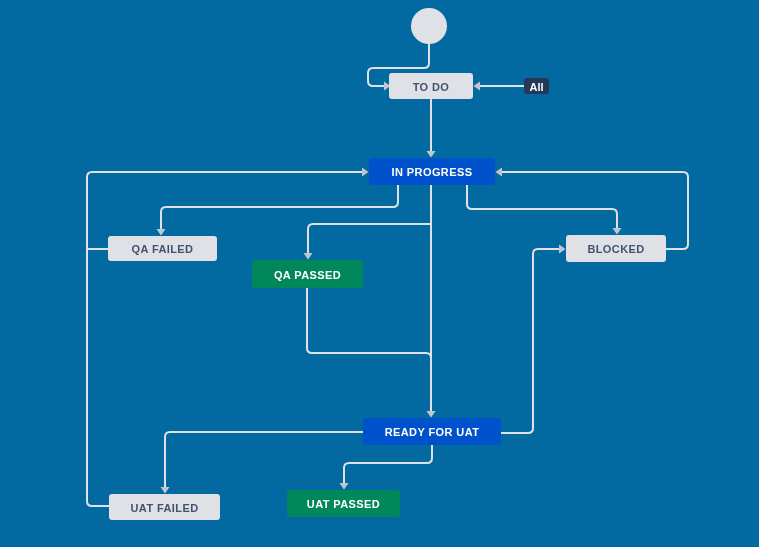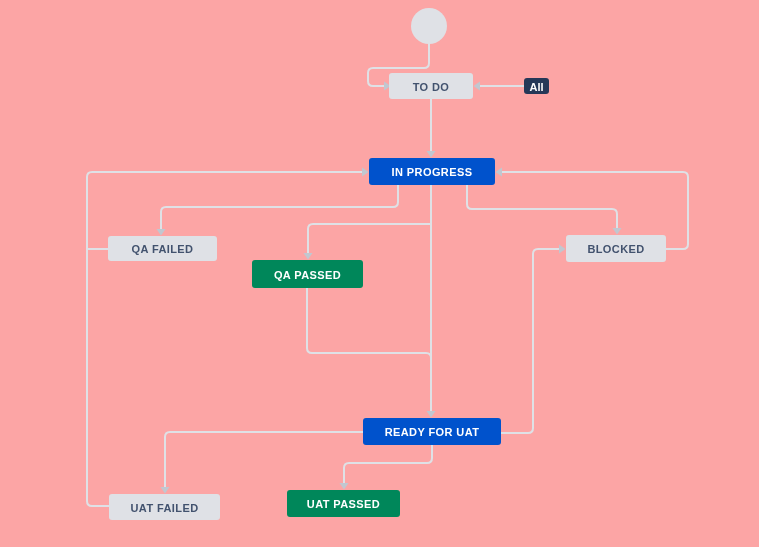--- a/index.html
+++ b/index.html
@@ -5,21 +5,21 @@
   html, body {
     margin: 0;
     padding: 0;
     background: #ffffff;
     font-family: "Liberation Sans", sans-serif;
   }
   .canvas-wrap {
     position: relative;
     width: 759px;
     height: 547px;
-    background: #fca5a5;
+    background: #0369a1;
     overflow: hidden;
   }
   svg { display: block; }
   .status-label {
     font-family: "Liberation Sans", sans-serif;
     font-weight: bold;
     font-size: 11px;
     letter-spacing: 0.4px;
   }
   .badge-label {

